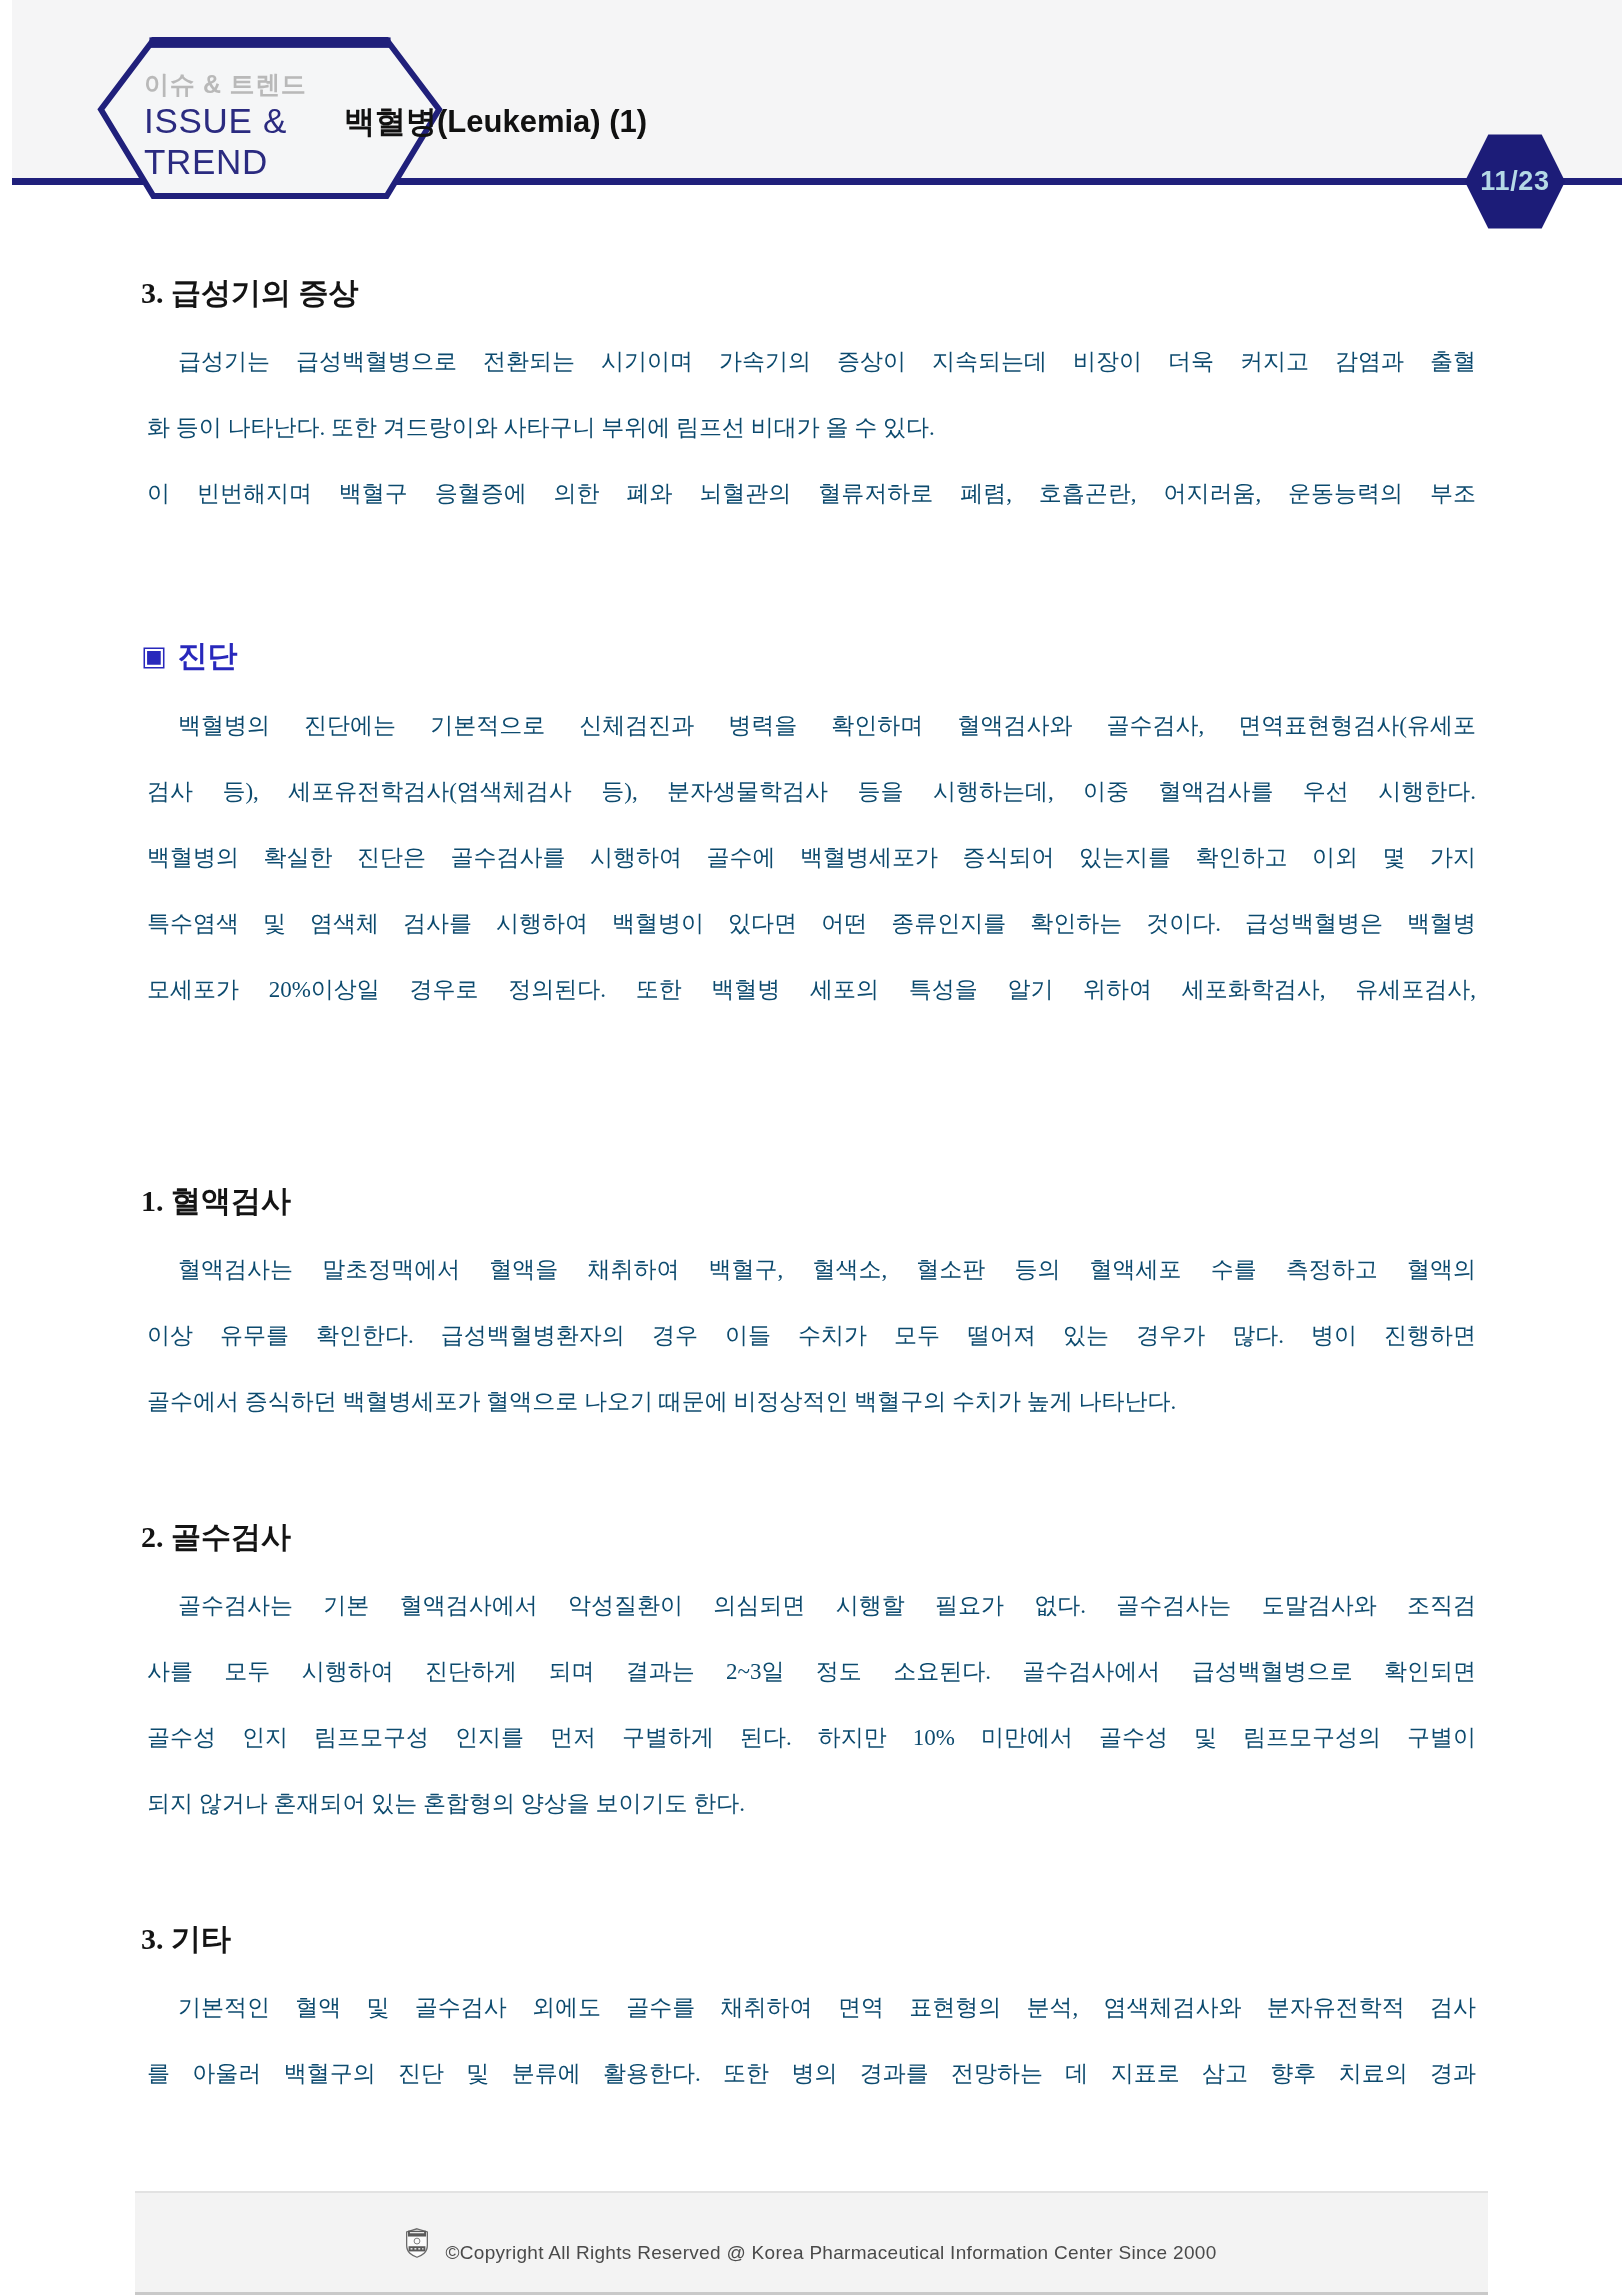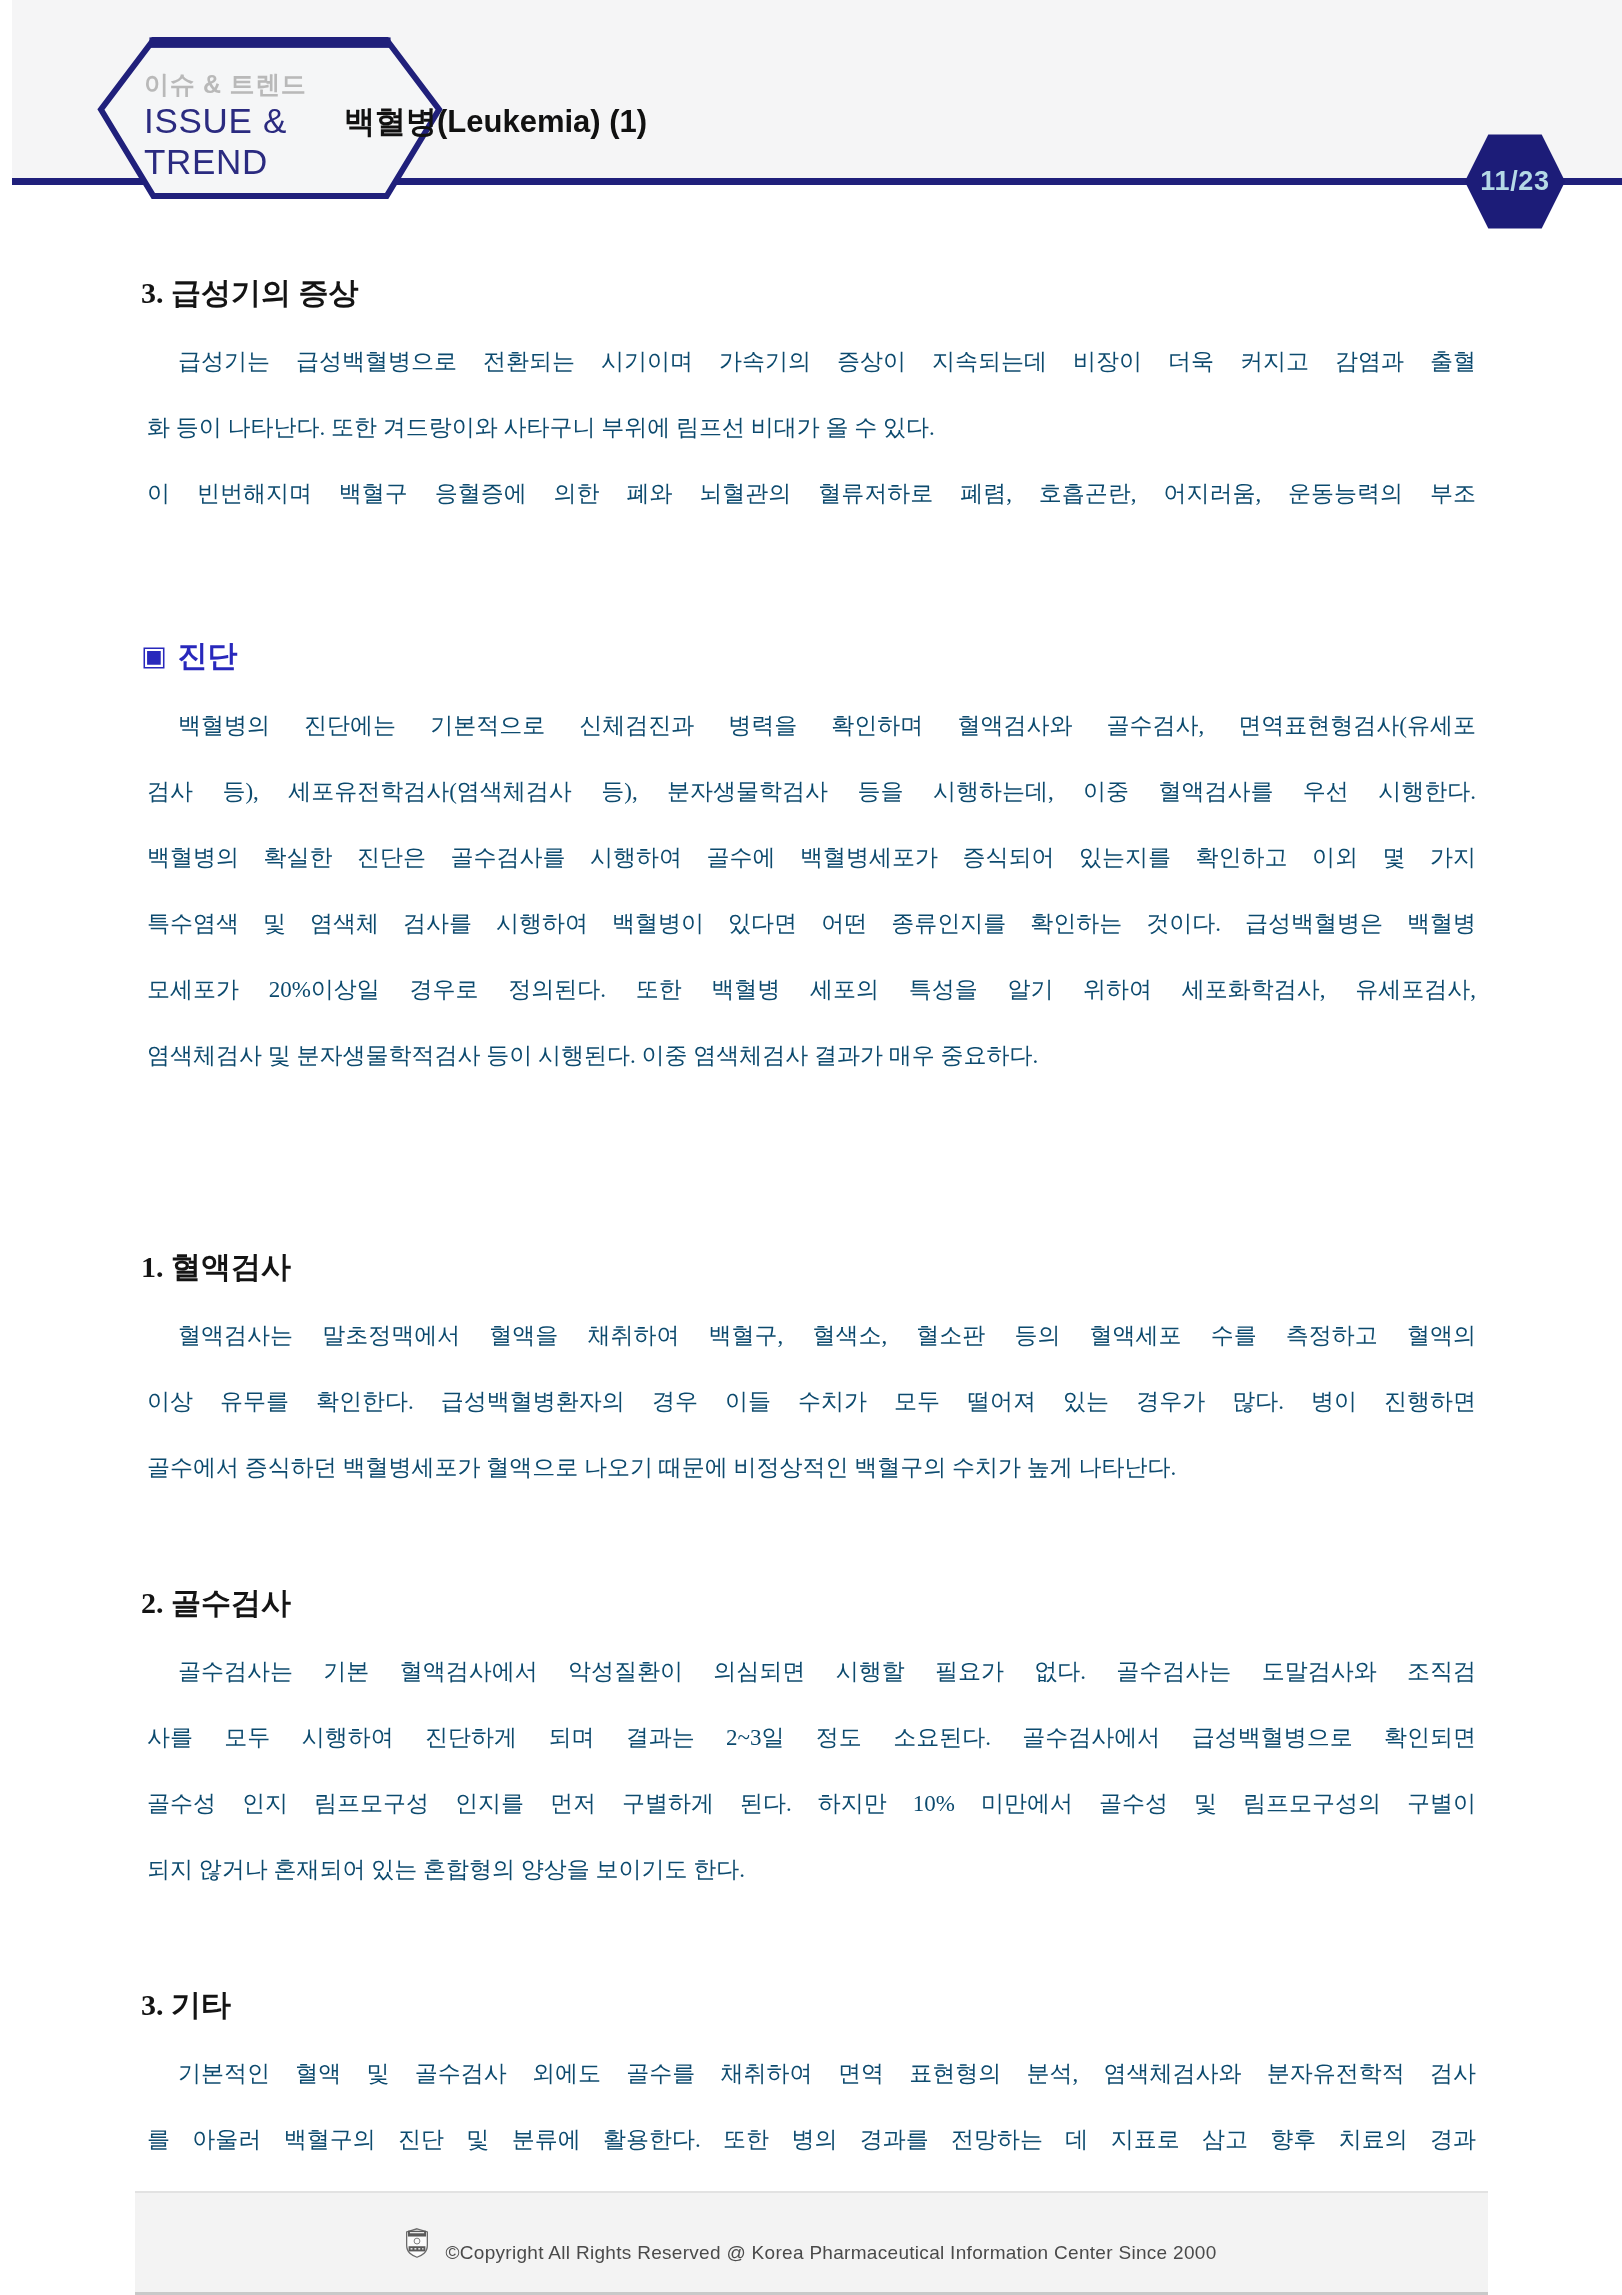--- a/index.html
+++ b/index.html
@@ -90,21 +90,20 @@
     </section>
 
     <section>
       <h2 class="h-sec h-blue mt-b"><span class="bullet">▣</span><span>진단</span></h2>
       <div class="para">
         <p class="line fill first">백혈병의 진단에는 기본적으로 신체검진과 병력을 확인하며 혈액검사와 골수검사, 면역표현형검사(유세포</p>
         <p class="line fill">검사 등), 세포유전학검사(염색체검사 등), 분자생물학검사 등을 시행하는데, 이중 혈액검사를 우선 시행한다.</p>
         <p class="line fill">백혈병의 확실한 진단은 골수검사를 시행하여 골수에 백혈병세포가 증식되어 있는지를 확인하고 이외 몇 가지</p>
         <p class="line fill">특수염색 및 염색체 검사를 시행하여 백혈병이 있다면 어떤 종류인지를 확인하는 것이다. 급성백혈병은 백혈병</p>
         <p class="line fill">모세포가 20%이상일 경우로 정의된다. 또한 백혈병 세포의 특성을 알기 위하여 세포화학검사, 유세포검사,</p>
-        <p class="line">염색체검사 및 분자생물학적검사 등이 시행된다. 이중 염색체검사 결과가 매우 중요하다.</p>
       </div>
     </section>
 
     <section>
       <h2 class="h-sec mt-c">1. 혈액검사</h2>
       <div class="para">
         <p class="line fill first">혈액검사는 말초정맥에서 혈액을 채취하여 백혈구, 혈색소, 혈소판 등의 혈액세포 수를 측정하고 혈액의</p>
         <p class="line fill">이상 유무를 확인한다. 급성백혈병환자의 경우 이들 수치가 모두 떨어져 있는 경우가 많다. 병이 진행하면</p>
         <p class="line">골수에서 증식하던 백혈병세포가 혈액으로 나오기 때문에 비정상적인 백혈구의 수치가 높게 나타난다.</p>
       </div>

